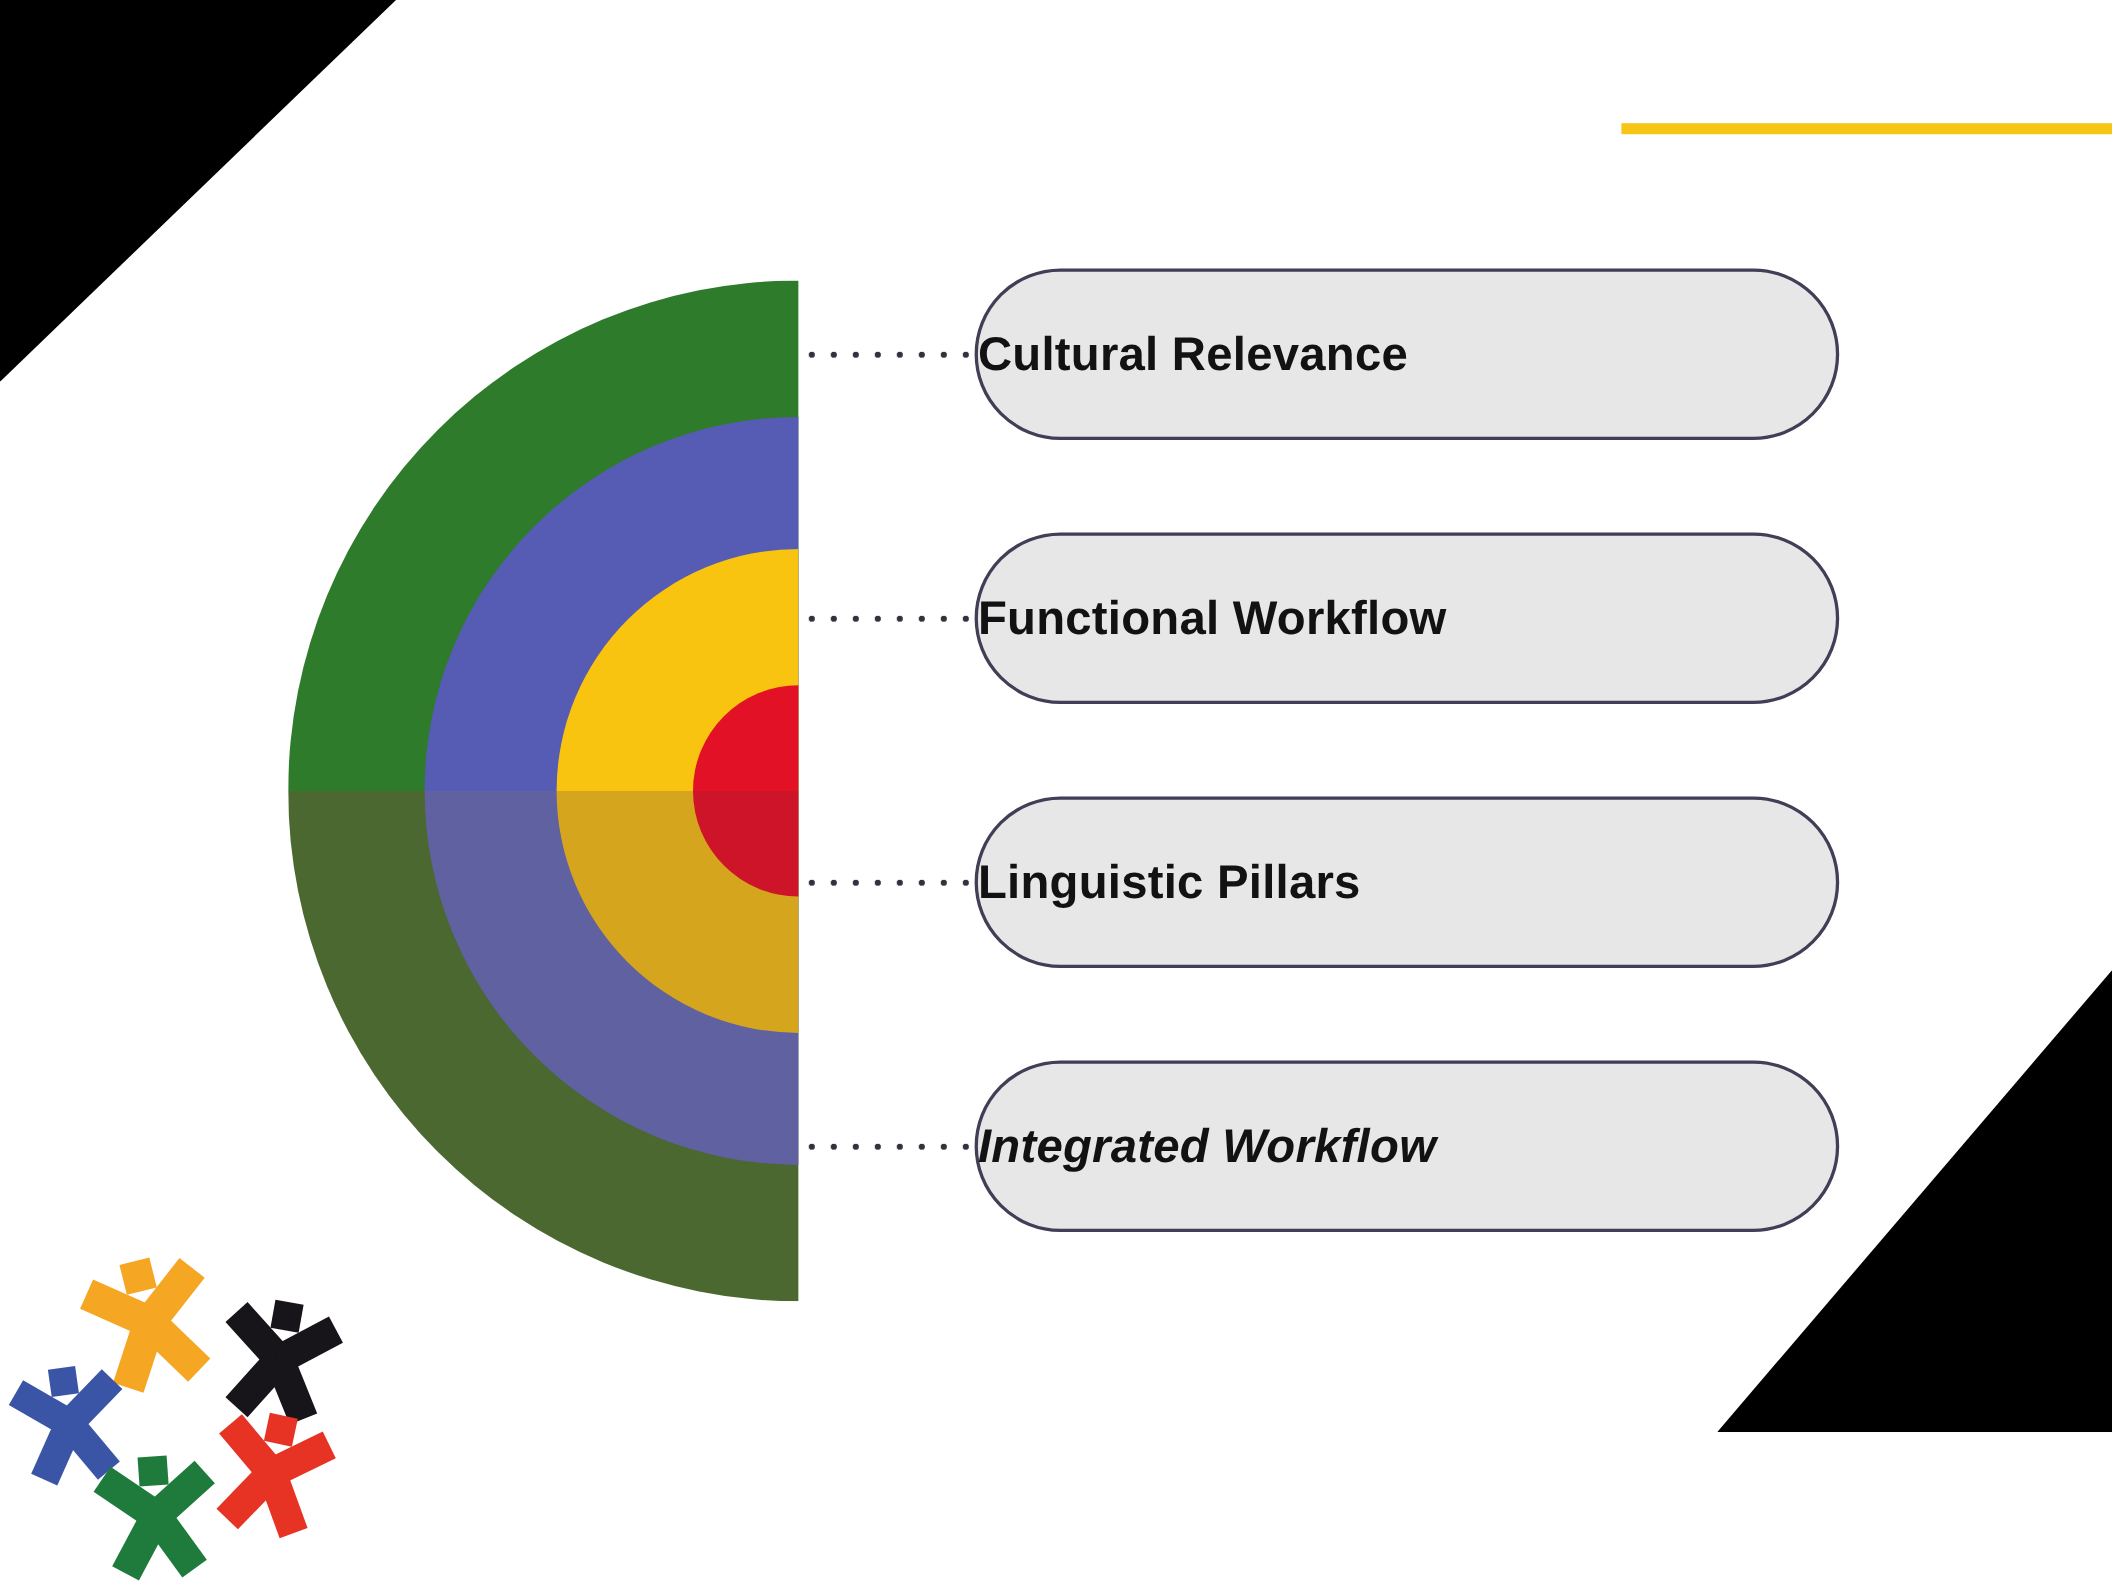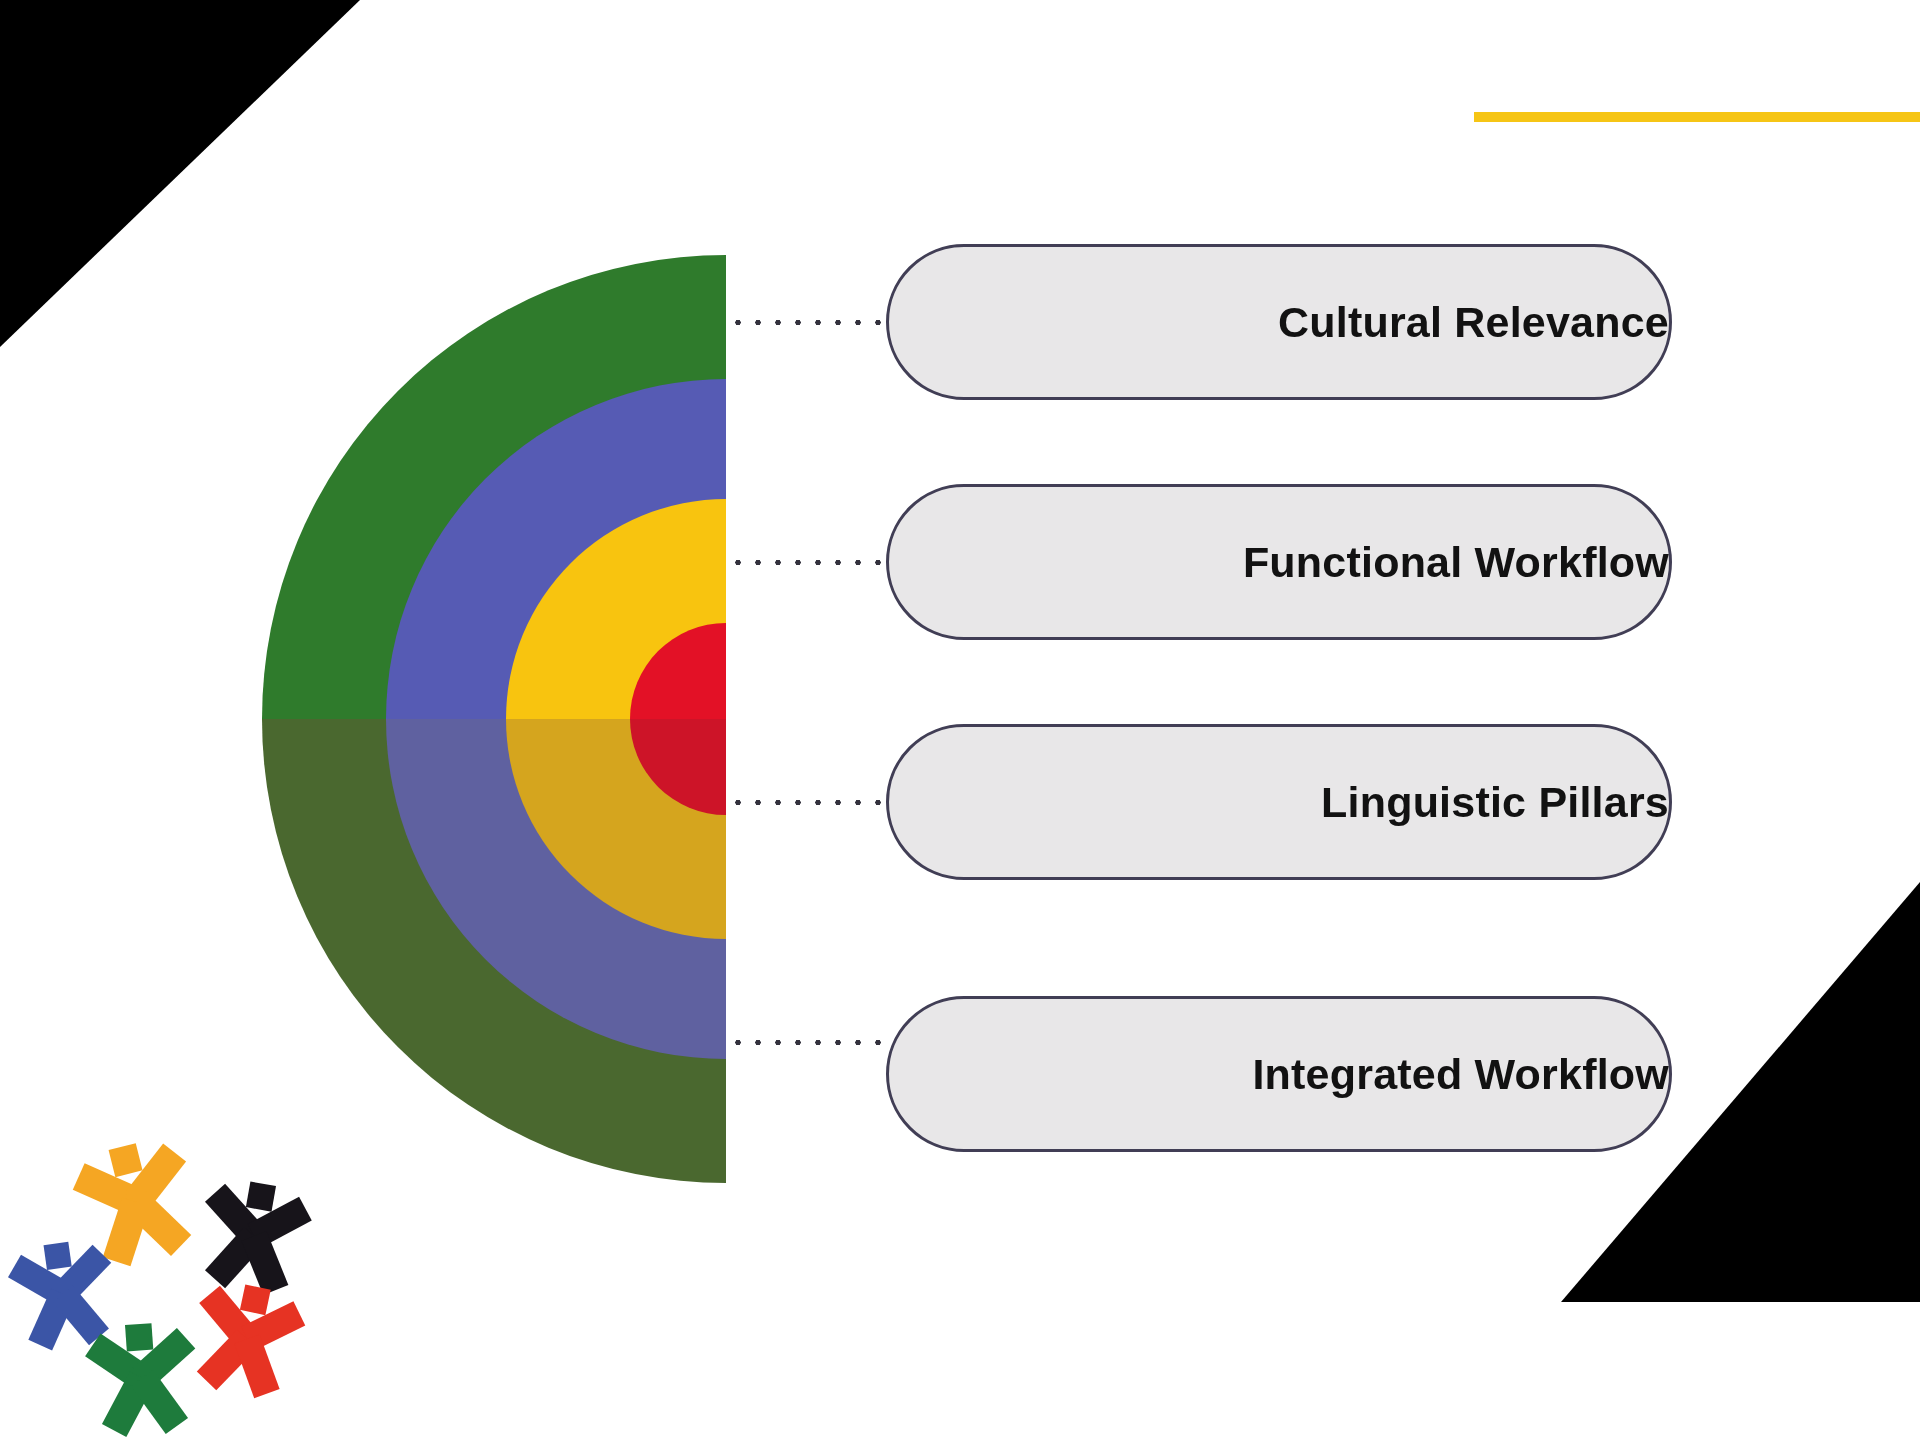--- a/index.html
+++ b/index.html
@@ -29,25 +29,25 @@
     background-image:radial-gradient(circle 2.7px,var(--dot) 2.6px,transparent 2.8px);
     background-size:20px 7px;background-repeat:repeat-x;background-position:0 50%;}
   .connector.c1{top:319px;}
   .connector.c2{top:559px;}
   .connector.c3{top:799px;}
   .connector.c4{top:1039px;}
 
   
   .pill{position:absolute;left:886px;width:786px;height:156px;box-sizing:border-box;
     background:#e8e7e8;border:3px solid #413e55;border-radius:80px;
-    display:flex;align-items:center;justify-content:flex-end;}
+    display:flex;align-items:center;justify-content:flex-start;}
   .pill.p1{top:244px;}
   .pill.p2{top:484px;}
   .pill.p3{top:724px;}
-  .pill.p4{top:996px;}
+  .pill.p4{top:964px;font-style:italic;}
   .pill span{font-size:43px;font-weight:700;color:#121212;letter-spacing:0.005em;}
 
   
   .logo{position:absolute;left:0;top:1120px;}
 </style>
 </head>
 <body>
 
 <div class="canvas">
 

